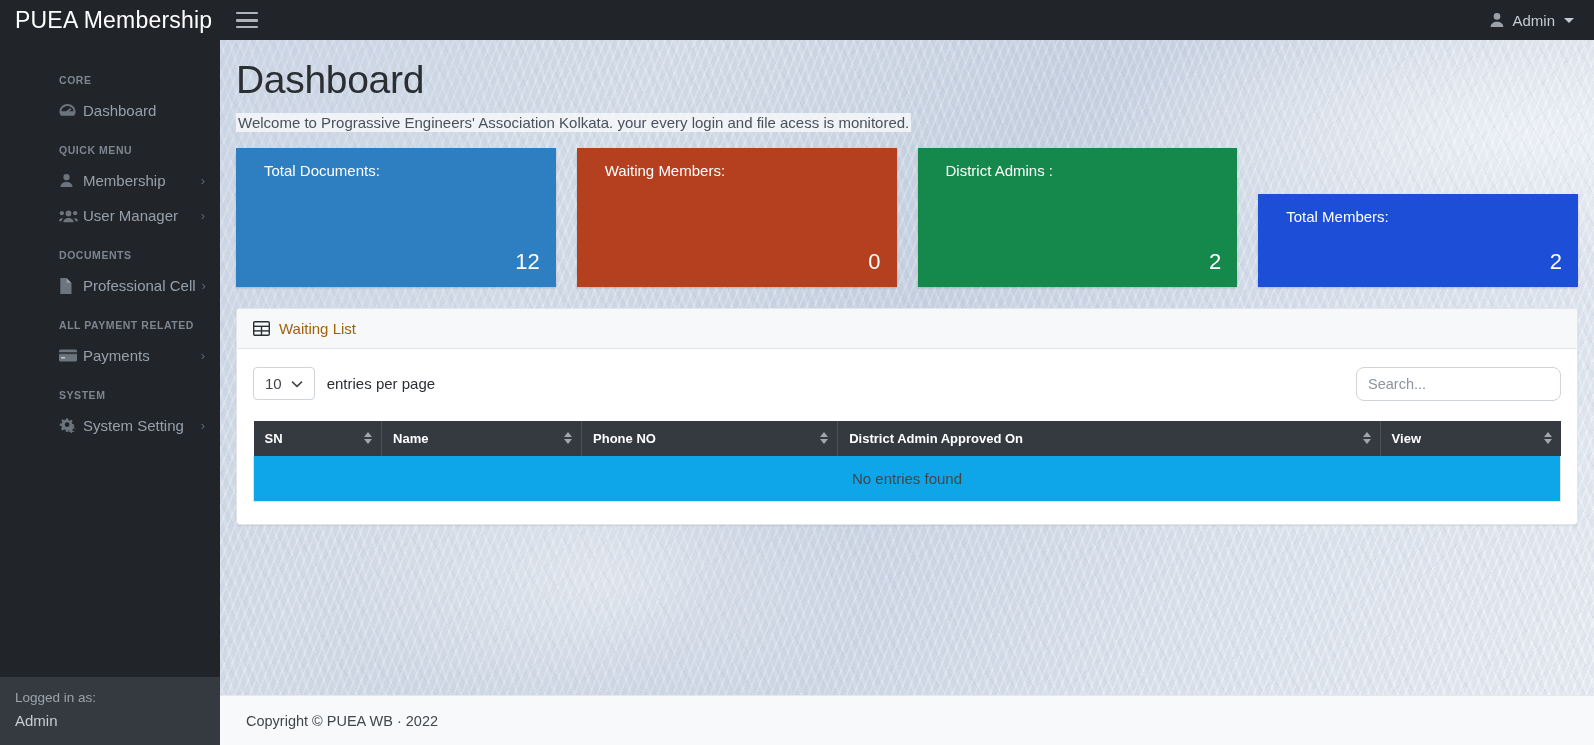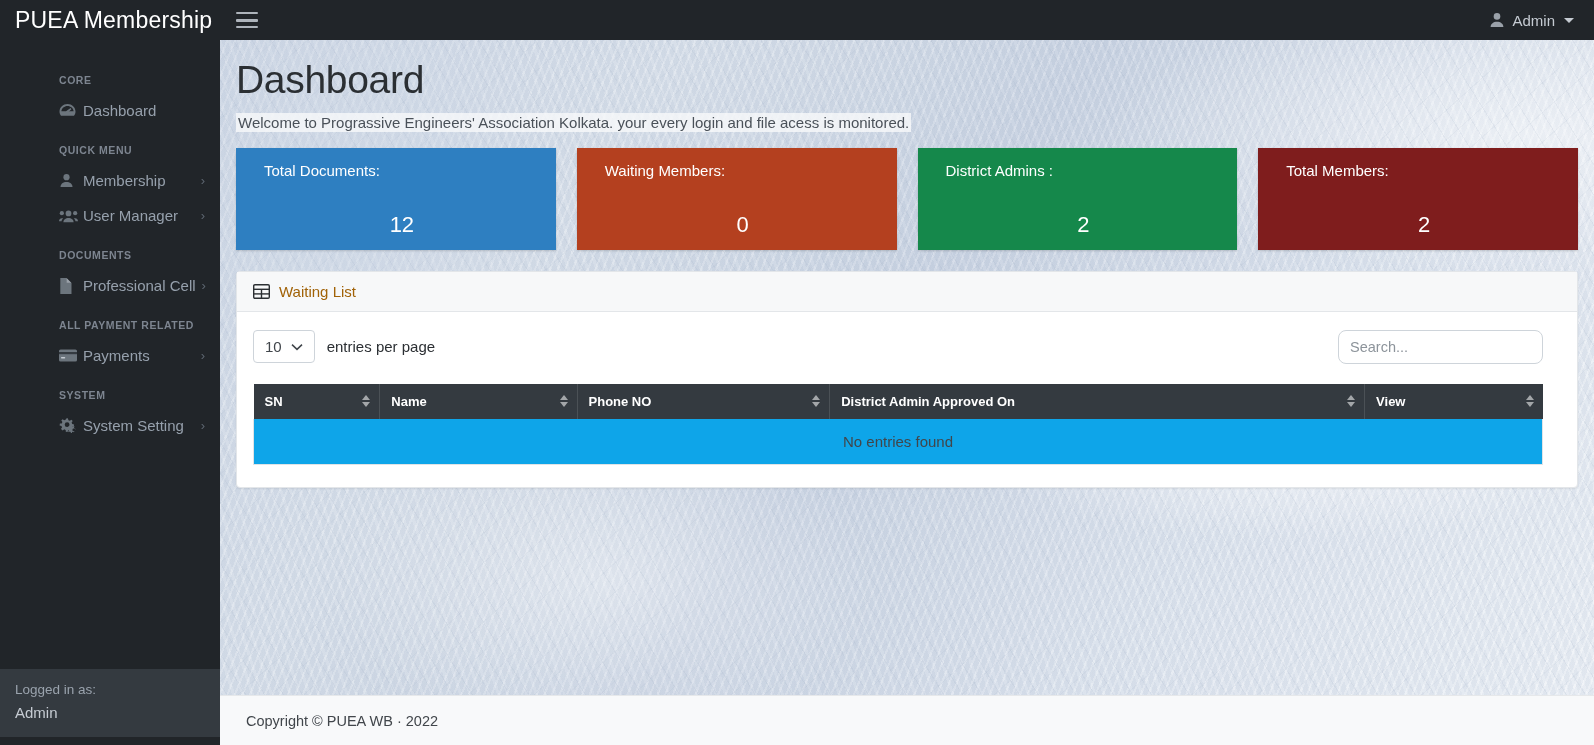--- a/index.html
+++ b/index.html
@@ -80,21 +80,21 @@
   }
   .nav-item .lbl { flex: 1 1 auto; white-space: nowrap; }
   .nav-item .chev {
     color: #5d6670;
     font-size: 13px;
     flex: none;
     margin-left: 6px;
   }
   .sidebar-footer {
     position: absolute;
-    left: 0; bottom: 8px;
+    left: 0; bottom: 0;
     width: 220px;
     background: #343a40;
     padding: 11px 15px 13px 15px;
     font-size: 13.5px;
     color: #9aa3ad;
     line-height: 1.55;
   }
   .sidebar-footer .who { color: #c6ccd3; font-size: 15px; }
 
   
@@ -169,41 +169,41 @@
     border-radius: 0;
     color: #ffffff;
     padding: 14px 16px 12px 28px;
     min-height: 93px;
     display: flex; flex-direction: column;
     box-shadow: 0 1px 2px rgba(0,0,0,0.16);
   }
   .card-stat .cs-label { font-size: 15px; font-weight: 400; }
   .card-stat .cs-value {
     margin-top: auto;
-    text-align: center;
+    text-align: right;
     font-size: 22px;
     font-weight: 400;
   }
 
   
   .panel {
     background: #ffffff;
     border: 1px solid #e3e6e9;
     border-radius: 4px;
     box-shadow: 0 1px 2px rgba(0,0,0,0.07);
   }
   .panel-head {
     background: #f7f8f9;
     border-bottom: 1px solid #e3e6e9;
     padding: 11px 16px;
     display: flex; align-items: center; gap: 9px;
     font-size: 15px;
     color: #a16207;
   }
-  .panel-body { padding: 18px 34px 22px 16px; }
+  .panel-body { padding: 18px 16px 22px 16px; }
 
   .table-controls {
     display: flex; align-items: center;
     margin-bottom: 20px;
   }
   .len-select {
     display: inline-flex; align-items: center; gap: 9px;
     border: 1px solid #ced4da;
     border-radius: 4px;
     padding: 7px 11px;
@@ -405,21 +405,21 @@
           <div class="cs-value">12</div>
         </div>
         <div class="card-stat" style="background: rgb(180, 64, 31);">
           <div class="cs-label">Waiting Members:</div>
           <div class="cs-value">0</div>
         </div>
         <div class="card-stat" style="background: rgb(21, 136, 75); gap: 33px;">
           <div class="cs-label">District Admins :</div>
           <div class="cs-value">2</div>
         </div>
-        <div class="card-stat" style="background: #7f1d1d;">
+        <div class="card-stat" style="background: #1d4ed8; margin-top: 46px;">
           <div class="cs-label">Total Members:</div>
           <div class="cs-value">2</div>
         </div>
       </div>
 
     <section class="panel">
       <div class="panel-head">
         <span>
           <svg class="icn" width="17" height="15" viewBox="0 0 17 15" fill="none" stroke="#2b2f33" stroke-width="1.4">
             <rect x="0.7" y="0.7" width="15.6" height="13.6" rx="1.2"></rect>

